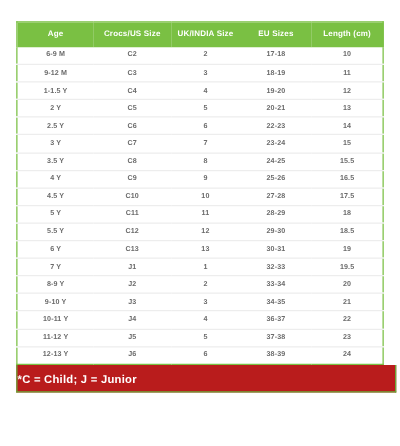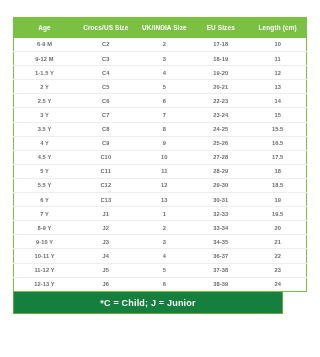--- a/index.html
+++ b/index.html
@@ -46,28 +46,27 @@
     border-bottom: 1px solid #ededed;
     letter-spacing: 0.1px;
   }
   .size-table tbody tr:last-child td { border-bottom: none; }
   .col-age     { width: 21%; }
   .col-us      { width: 21%; }
   .col-uk      { width: 19%; }
   .col-eu      { width: 19.5%; }
   .col-length  { width: 19.5%; }
   .footnote-bar {
-    width: 270px;
-    background: #15803d;
+    width: 304px;
+    background: #b91c1c;
     border: 1px solid #6aa838;
     border-top: none;
     color: #ffffff;
     font-size: 9px;
     font-weight: bold;
-    text-align: center;
     height: 22px;
     line-height: 22px;
     letter-spacing: 0.2px;
   }
 </style>
 </head>
 <body>
 
 <div class="page">
 

